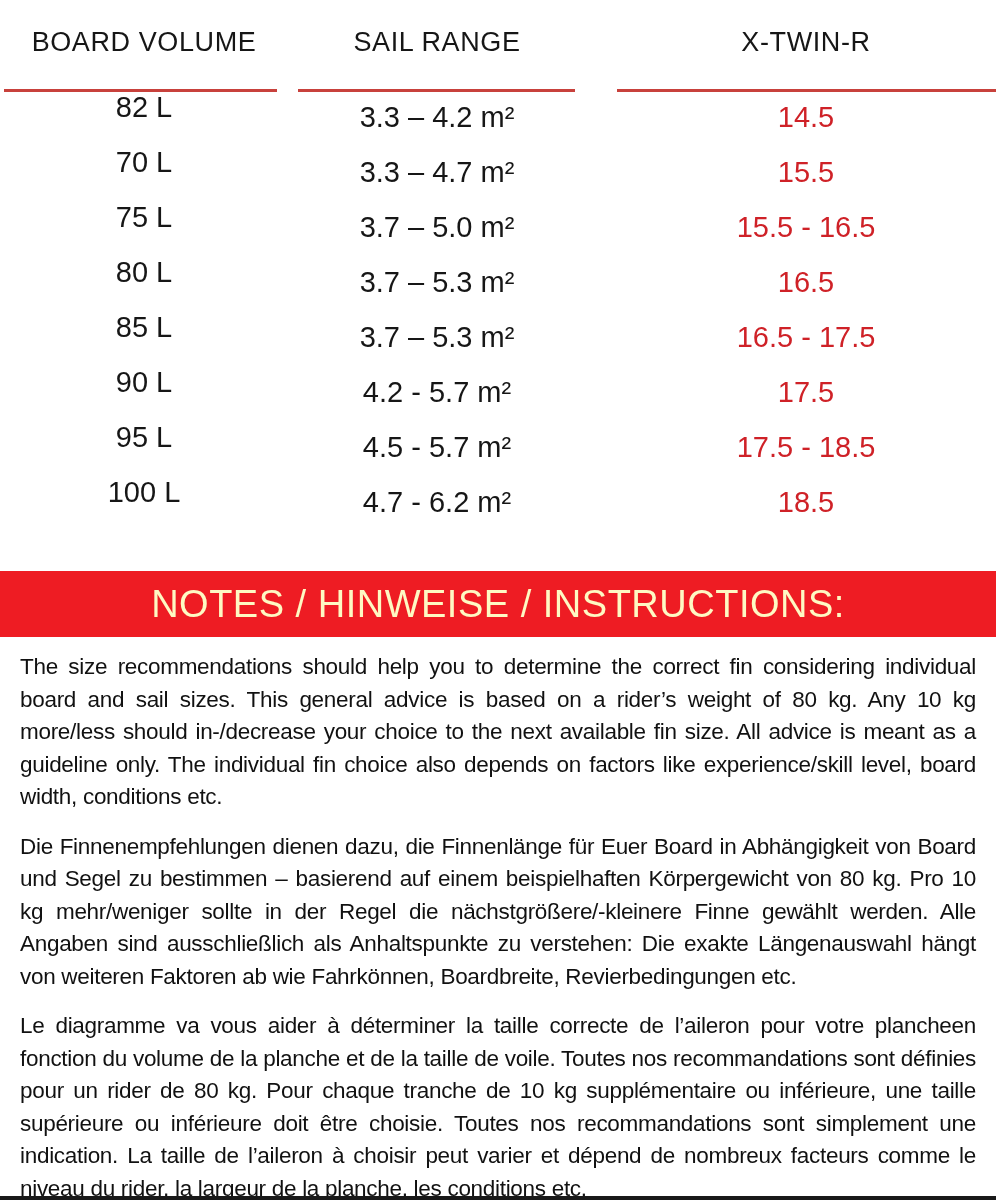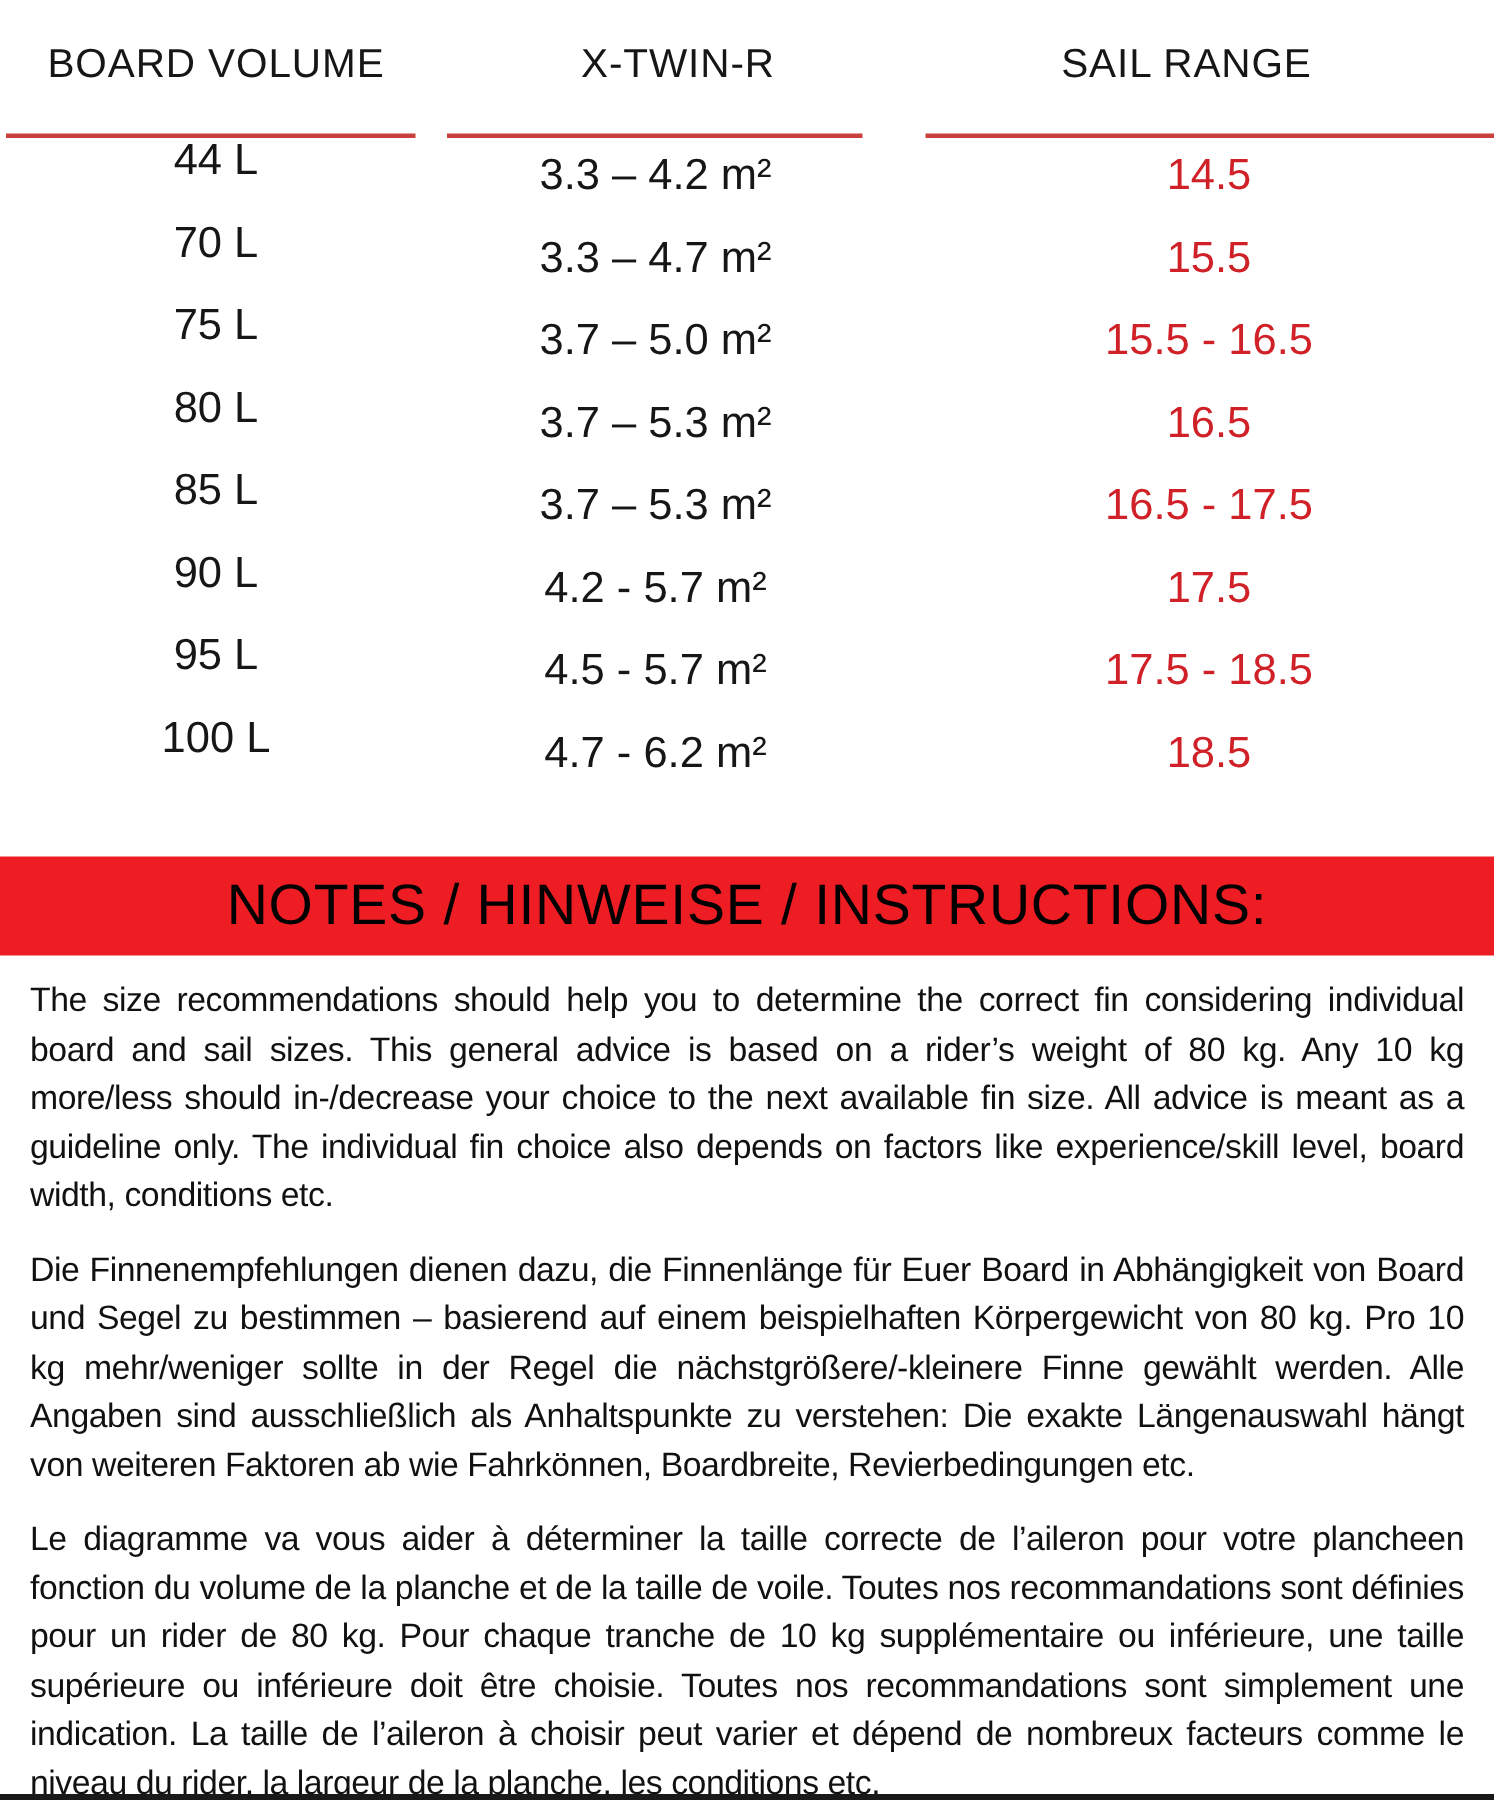--- a/index.html
+++ b/index.html
@@ -62,21 +62,21 @@
     top: 571px;
     left: 0;
     width: 996px;
     height: 66px;
     background: #ee1c23;
     display: flex;
     align-items: center;
     justify-content: center;
   }
   .banner-title {
-    color: #000000;
+    color: #fef9c3;
     font-size: 38px;
     letter-spacing: 0.5px;
     white-space: nowrap;
   }
 
   
   .notes {
     position: absolute;
     top: 651px;
     left: 20px;
@@ -102,30 +102,30 @@
   }
 </style>
 </head>
 <body>
 
 <div class="page">
 
   <div class="fin-table">
     <div class="thead">
       <div class="th col1">BOARD VOLUME</div>
+      <div class="th col2">SAIL RANGE</div>
       <div class="th col3">X-TWIN-R</div>
-      <div class="th col2">SAIL RANGE</div>
     </div>
     <div class="hline hline1"></div>
     <div class="hline hline2"></div>
     <div class="hline hline3"></div>
 
     <div class="tbody">
       <div class="trow">
-        <div class="td volume">44 L</div>
+        <div class="td volume">82 L</div>
         <div class="td sail">3.3 – 4.2 m²</div>
         <div class="td fin">14.5</div>
       </div>
       <div class="trow">
         <div class="td volume">70 L</div>
         <div class="td sail">3.3 – 4.7 m²</div>
         <div class="td fin">15.5</div>
       </div>
       <div class="trow">
         <div class="td volume">75 L</div>

